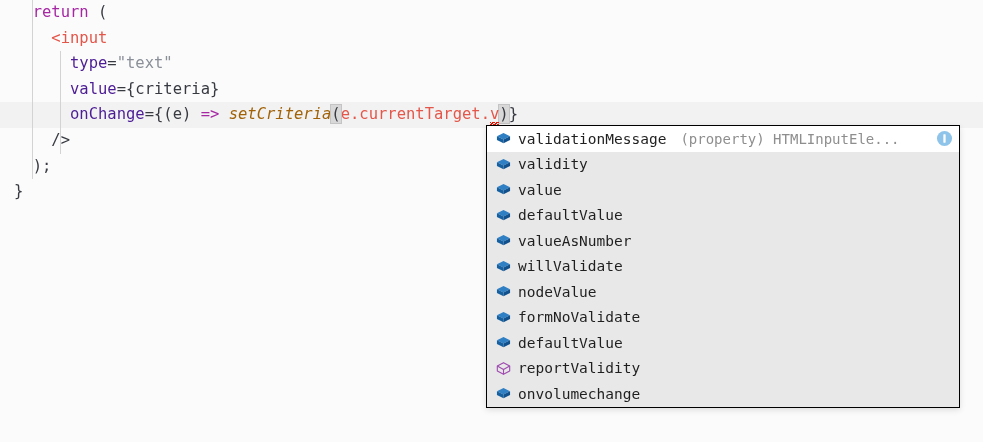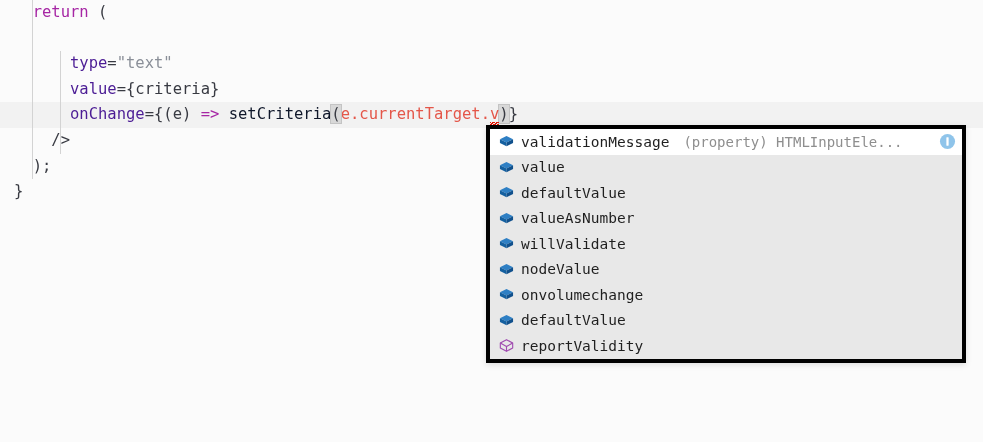--- a/index.html
+++ b/index.html
@@ -59,21 +59,21 @@
   }
   .g1 { left: 32px; }
   .g2 { left: 60px; }
 
   
   .kw      { color: #a626a4; }      
   .tag     { color: #e45649; }      
   .attr    { color: #4c1d95; }      
   .str     { color: #8a8f98; }      
   .punc    { color: #383a42; }
-  .fn      { color: #0f172a; }      
+  .fn      { color: #a16207; font-style: italic; }      
   .param   { color: #e45649; }      
   .brmatch {
     background: #d8d8d8;
     outline: 1px solid #c4c4c4;
   }
   .squiggle {
     position: relative;
     color: #e45649;
   }
   .squiggle::after {
@@ -95,21 +95,21 @@
     vertical-align: -3px;
     margin: 0 -1px;
   }
 
   
   .suggest {
     position: absolute;
     left: 486px;
     top: 125px;
     width: 472px;
-    border: 4px solid #000000;
+    border: 1px solid #000000;
     background: #e8e8e8;
     box-shadow: 0 2px 6px rgba(0,0,0,0.12);
     overflow: hidden;
     z-index: 20;
   }
   .suggest-list { list-style: none; margin: 0; padding: 0; }
   .srow {
     display: flex;
     align-items: center;
     height: 25.5px;
@@ -154,21 +154,21 @@
   }
 </style>
 </head>
 <body>
 
 <div id="root">
 
   <div class="editor">
     <div class="code-area" id="code-area">
         <div class="line"><span class="guide g1"></span><span class="txt"><span class="punc">  </span><span class="kw">return</span><span class="punc"> (</span></span></div>
-        <div class="line"><span class="guide g1"></span></div>
+        <div class="line"><span class="guide g1"></span><span class="txt"><span class="tag">    &lt;</span><span class="tag">input</span></span></div>
         <div class="line"><span class="guide g1"></span><span class="guide g2"></span><span class="txt"><span class="punc">      </span><span class="attr">type</span><span class="punc">=</span><span class="str">"text"</span></span></div>
         <div class="line"><span class="guide g1"></span><span class="guide g2"></span><span class="txt"><span class="punc">      </span><span class="attr">value</span><span class="punc">={criteria}</span></span></div>
         <div class="line current"><span class="guide g1"></span><span class="guide g2"></span><span class="txt"><span class="punc">      </span><span class="attr">onChange</span><span class="punc">={(e) </span><span class="kw">=&gt;</span><span class="punc"> </span><span class="fn">setCriteria</span><span class="brmatch">(</span><span class="param">e</span><span class="param">.currentTarget.</span><span class="squiggle">v</span><span class="caret"></span><span class="brmatch">)</span><span class="punc">}</span></span></div>
         <div class="line"><span class="guide g1"></span><span class="guide g2"></span><span class="txt"><span class="punc">    /&gt;</span></span></div>
         <div class="line"><span class="guide g1"></span><span class="txt"><span class="punc">  );</span></span></div>
         <div class="line"><span class="txt"><span class="punc">}</span></span></div>
       </div>
   </div>
 
   <div class="suggest">
@@ -191,20 +191,30 @@
           </span>
         </li>
         <li class="srow">
           <span class="sicon">
             <svg width="15" height="15" viewBox="0 0 16 16">
               <polygon points="8,2 15,5.5 8,9 1,5.5" fill="#2e7fc4"></polygon>
               <polygon points="1,5.5 8,9 8,13 1,9.5" fill="#1460a0"></polygon>
               <polygon points="15,5.5 8,9 8,13 15,9.5" fill="#10508c"></polygon>
             </svg>
           </span>
+          <span class="slabel">validity</span>
+        </li>
+        <li class="srow">
+          <span class="sicon">
+            <svg width="15" height="15" viewBox="0 0 16 16">
+              <polygon points="8,2 15,5.5 8,9 1,5.5" fill="#2e7fc4"></polygon>
+              <polygon points="1,5.5 8,9 8,13 1,9.5" fill="#1460a0"></polygon>
+              <polygon points="15,5.5 8,9 8,13 15,9.5" fill="#10508c"></polygon>
+            </svg>
+          </span>
           <span class="slabel">value</span>
         </li>
         <li class="srow">
           <span class="sicon">
             <svg width="15" height="15" viewBox="0 0 16 16">
               <polygon points="8,2 15,5.5 8,9 1,5.5" fill="#2e7fc4"></polygon>
               <polygon points="1,5.5 8,9 8,13 1,9.5" fill="#1460a0"></polygon>
               <polygon points="15,5.5 8,9 8,13 15,9.5" fill="#10508c"></polygon>
             </svg>
           </span>
@@ -241,21 +251,21 @@
           <span class="slabel">nodeValue</span>
         </li>
         <li class="srow">
           <span class="sicon">
             <svg width="15" height="15" viewBox="0 0 16 16">
               <polygon points="8,2 15,5.5 8,9 1,5.5" fill="#2e7fc4"></polygon>
               <polygon points="1,5.5 8,9 8,13 1,9.5" fill="#1460a0"></polygon>
               <polygon points="15,5.5 8,9 8,13 15,9.5" fill="#10508c"></polygon>
             </svg>
           </span>
-          <span class="slabel">onvolumechange</span>
+          <span class="slabel">formNoValidate</span>
         </li>
         <li class="srow">
           <span class="sicon">
             <svg width="15" height="15" viewBox="0 0 16 16">
               <polygon points="8,2 15,5.5 8,9 1,5.5" fill="#2e7fc4"></polygon>
               <polygon points="1,5.5 8,9 8,13 1,9.5" fill="#1460a0"></polygon>
               <polygon points="15,5.5 8,9 8,13 15,9.5" fill="#10508c"></polygon>
             </svg>
           </span>
           <span class="slabel">defaultValue</span>
@@ -265,16 +275,26 @@
             <svg width="15" height="15" viewBox="0 0 16 16">
               <g fill="none" stroke="#a04bb0" stroke-width="1.2" stroke-linejoin="round">
                 <polygon points="8,1.8 14.6,5.4 14.6,10.6 8,14.2 1.4,10.6 1.4,5.4"></polygon>
                 <polyline points="1.4,5.4 8,9 14.6,5.4"></polyline>
                 <line x1="8" y1="9" x2="8" y2="14.2"></line>
               </g>
             </svg>
           </span>
           <span class="slabel">reportValidity</span>
         </li>
+        <li class="srow">
+          <span class="sicon">
+            <svg width="15" height="15" viewBox="0 0 16 16">
+              <polygon points="8,2 15,5.5 8,9 1,5.5" fill="#2e7fc4"></polygon>
+              <polygon points="1,5.5 8,9 8,13 1,9.5" fill="#1460a0"></polygon>
+              <polygon points="15,5.5 8,9 8,13 15,9.5" fill="#10508c"></polygon>
+            </svg>
+          </span>
+          <span class="slabel">onvolumechange</span>
+        </li>
       </ul>
   </div>
 
 </div>
 
 </body></html>

